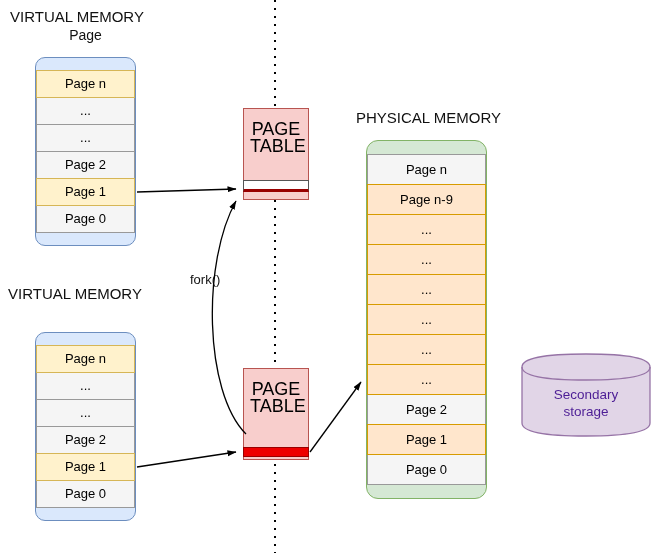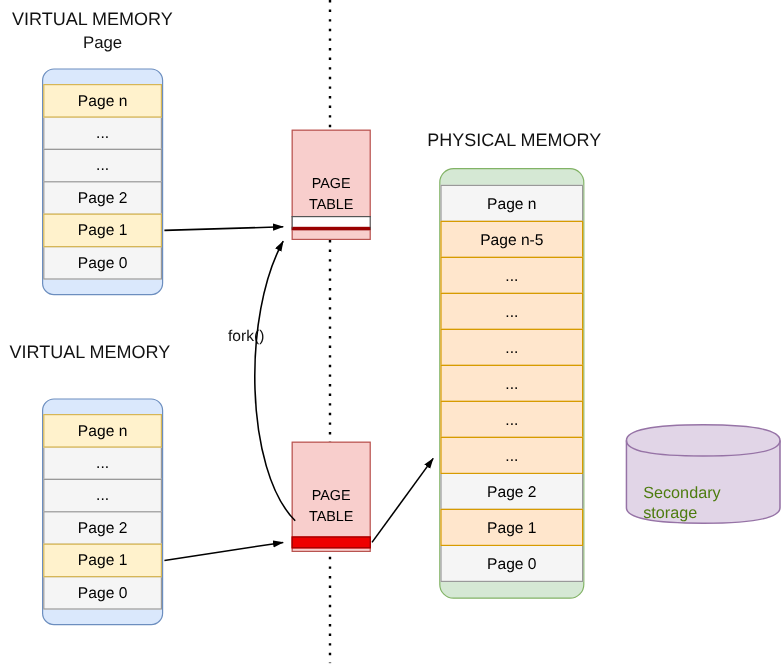--- a/index.html
+++ b/index.html
@@ -35,40 +35,40 @@
   .blue .row  { height:28px; line-height:26px; }
   .green .row { height:31px; line-height:29px; }
   .row.yellow { background:#fff2cc; border-color:#d6b656; z-index:1; }
   .row.orange { background:#ffe6cc; border-color:#d79b00; z-index:1; }
 
   .ptable {
     position:absolute; z-index:3; width:66px; height:92px; box-sizing:border-box;
     background:#f8cecc; border:1px solid #b85450; text-align:center;
   }
   .ptable-label {
-    margin-top:36px; font-size:12px; line-height:17px; padding:0 6px;
+    margin-top:12px; font-size:18px; line-height:17px; padding:0 6px;
   }
   .entry-white {
     position:absolute; left:-1px; right:-1px; bottom:7px; height:12px;
     box-sizing:border-box; background:#ffffff;
     border:1px solid #555; border-bottom:3px solid #990000;
   }
   .entry-red {
     position:absolute; left:-1px; right:-1px; bottom:2px; height:10px;
     box-sizing:border-box; background:#ee0000; border:1px solid #990000;
   }
 
   .fork-label {
     position:absolute; z-index:4; font-size:13px; color:#111; background:#fff; padding:0 2px;
   }
 
   .cylinder-wrap { position:absolute; z-index:2; width:130px; height:86px; }
   .cyl-label {
-    position:absolute; left:15px; top:34px; width:100px; 
-    font-size:13.5px; line-height:17px; color:#4d7c0f;margin-top:16px;
+    position:absolute; left:15px; top:34px; width:100px; text-align:center;
+    font-size:13.5px; line-height:17px; color:#4c1d95;
   }
 </style>
 </head>
 <body>
 
 <div class="canvas">
 
   <svg id="bg-layer" class="layer" width="652" height="553">
     <line x1="275" y1="0" x2="275" y2="553" stroke="#000000" stroke-width="2" stroke-dasharray="2 6"></line>
   </svg>
@@ -102,21 +102,21 @@
   <div class="ptable" style="left:243px; top:368px;">
     <div class="ptable-label">PAGE TABLE</div>
     <div class="entry-red"></div>
   </div>
 
   <div class="fork-label" style="left:188px; top:272px;">fork()</div>
 
   <div class="title" style="left:346px; top:109px; width:165px; text-align:center;">PHYSICAL MEMORY</div>
   <div class="stack green" style="left:366px; top:140px; width:121px;">
     <div class="row">Page n</div>
-    <div class="row orange">Page n-5</div>
+    <div class="row orange">Page n-9</div>
     <div class="row orange">...</div>
     <div class="row orange">...</div>
     <div class="row orange">...</div>
     <div class="row orange">...</div>
     <div class="row orange">...</div>
     <div class="row orange">...</div>
     <div class="row">Page 2</div>
     <div class="row orange">Page 1</div>
     <div class="row">Page 0</div>
   </div>

